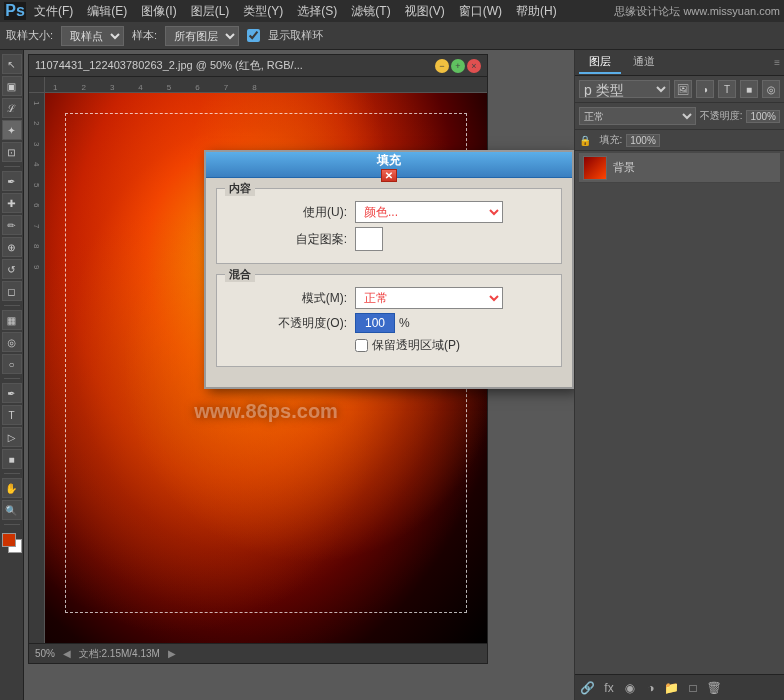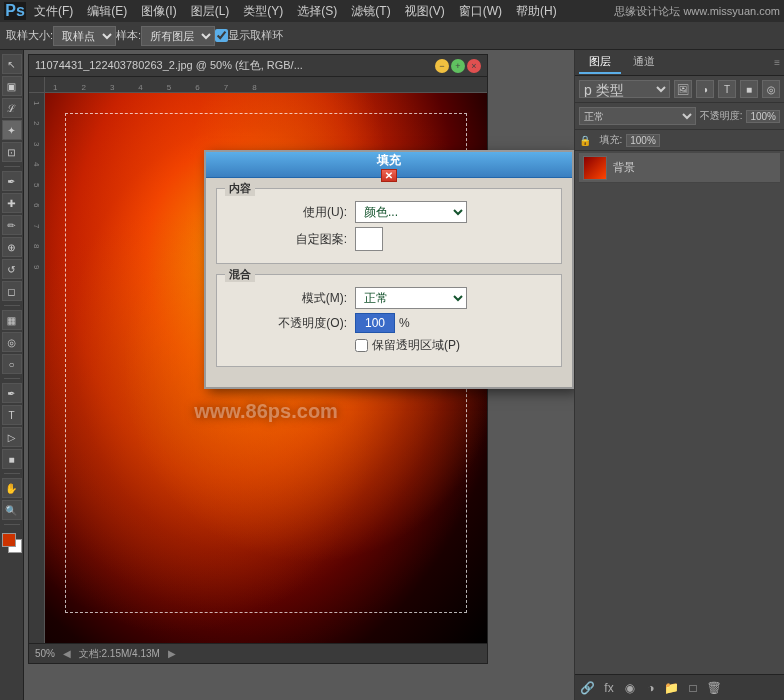--- a/index.html
+++ b/index.html
@@ -45,20 +45,21 @@
     }
 
     
     #tool-options {
       height: 28px;
       background: #3c3c3c;
       border-bottom: 1px solid #222;
       display: flex;
       align-items: center;
       padding: 0 6px;
+      gap: 8px;
     }
     .tool-label { color: #ccc; font-size: 11px; }
     .tool-select {
       background: #555;
       border: 1px solid #666;
       color: #ddd;
       font-size: 11px;
       height: 20px;
       padding: 0 4px;
     }
@@ -458,22 +459,22 @@
       width: 120px;
       text-align: right;
       margin-right: 8px;
     }
     .dialog-select {
       height: 22px;
       background: white;
       border: 1px solid #888;
       font-size: 12px;
       padding: 0 4px;
-      width: 112px;
-      color: #14532d;
+      width: 148px;
+      color: #ef4444;
     }
     .custom-pattern-preview {
       width: 28px;
       height: 24px;
       background: white;
       border: 1px solid #888;
       margin-right: 4px;
     }
 
     .dialog-buttons {

